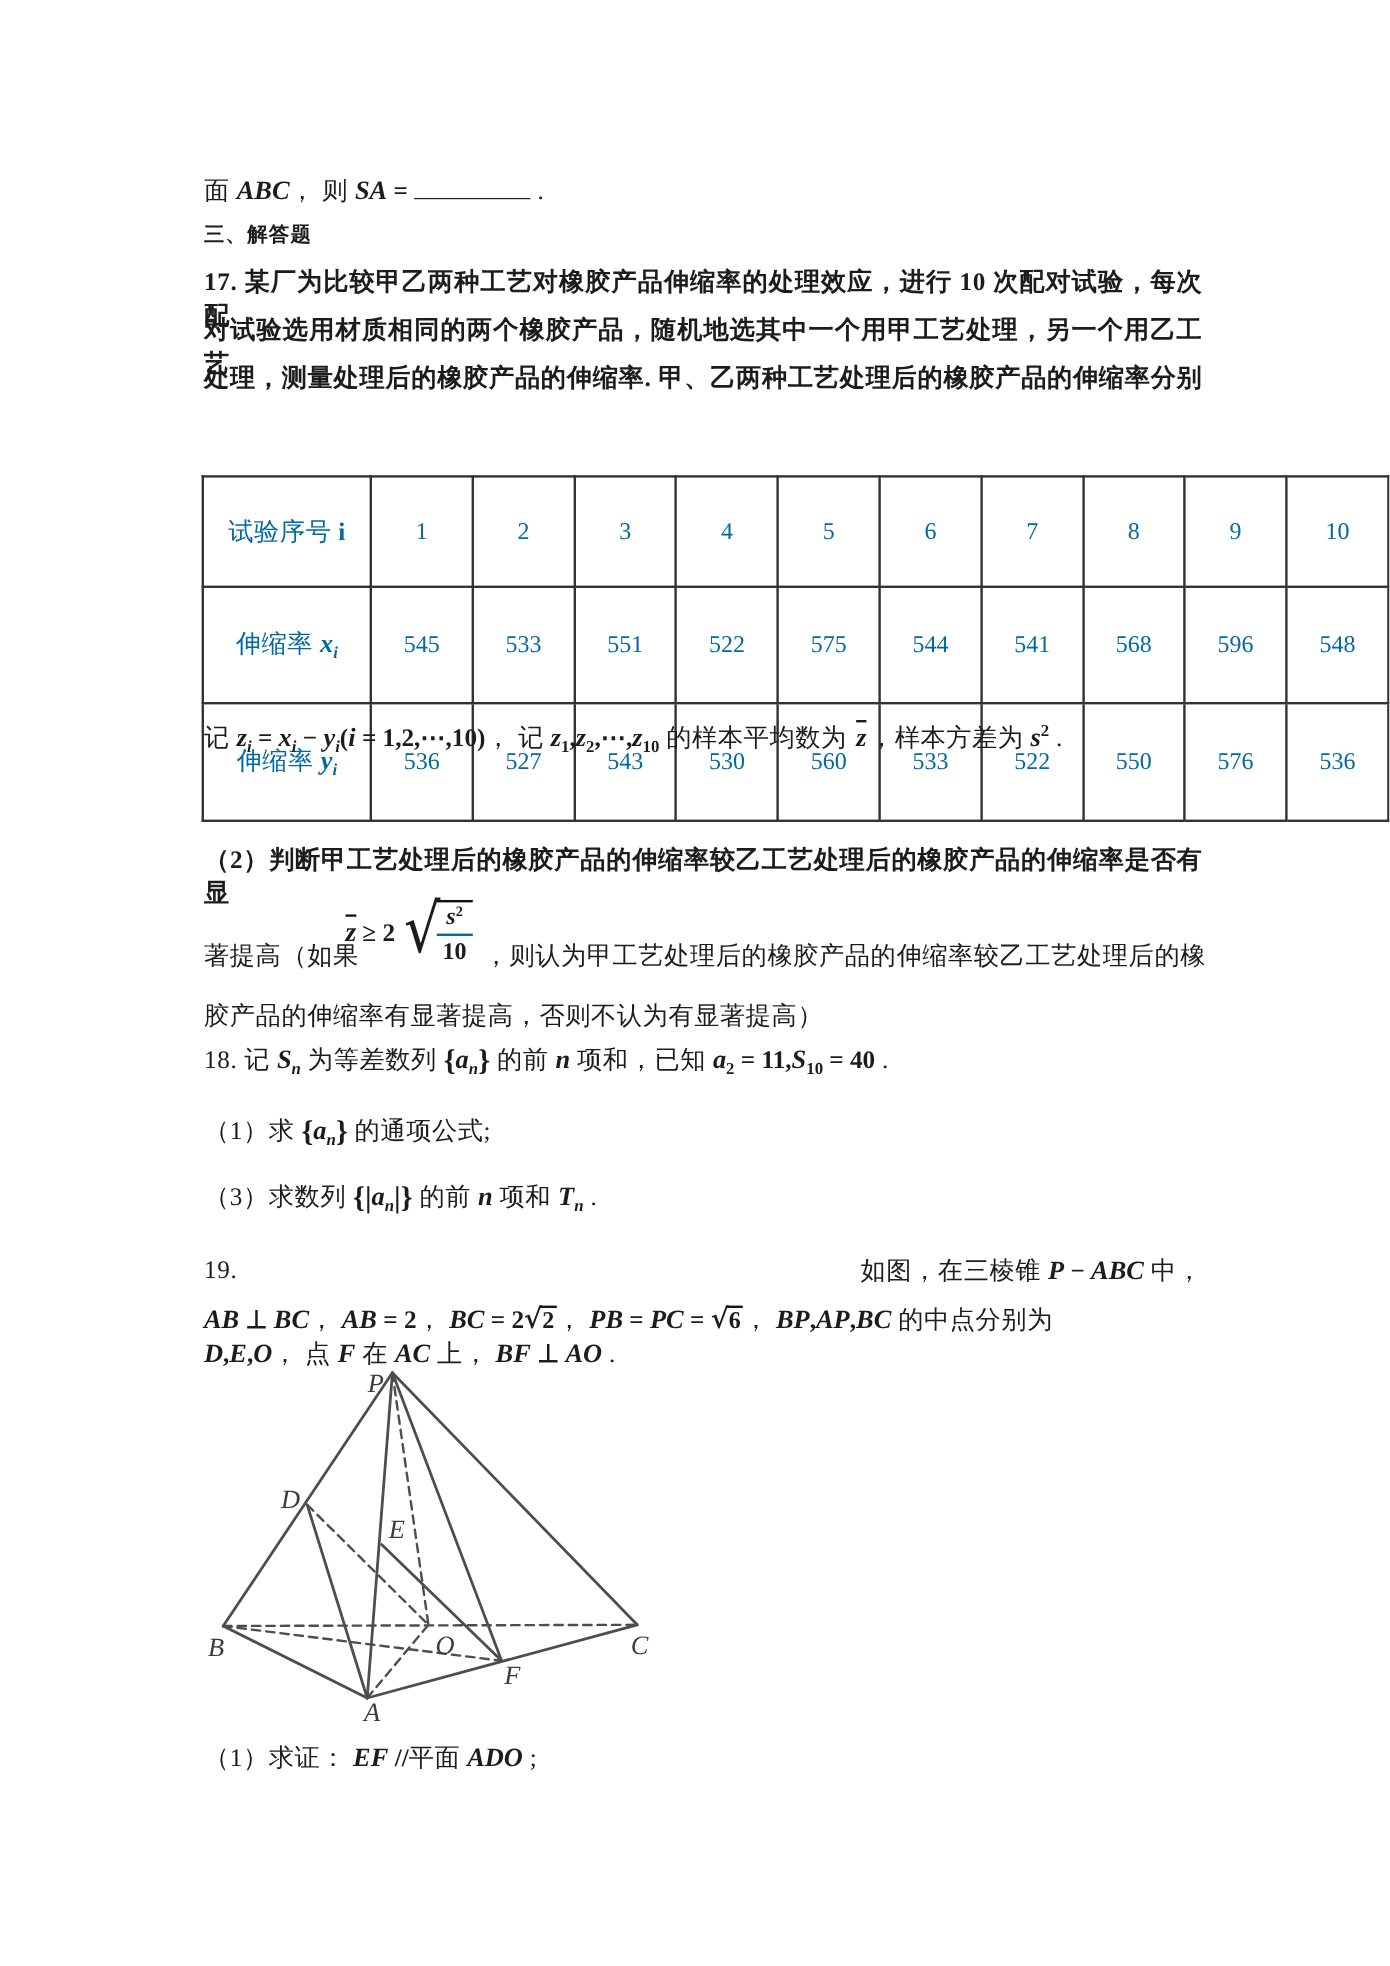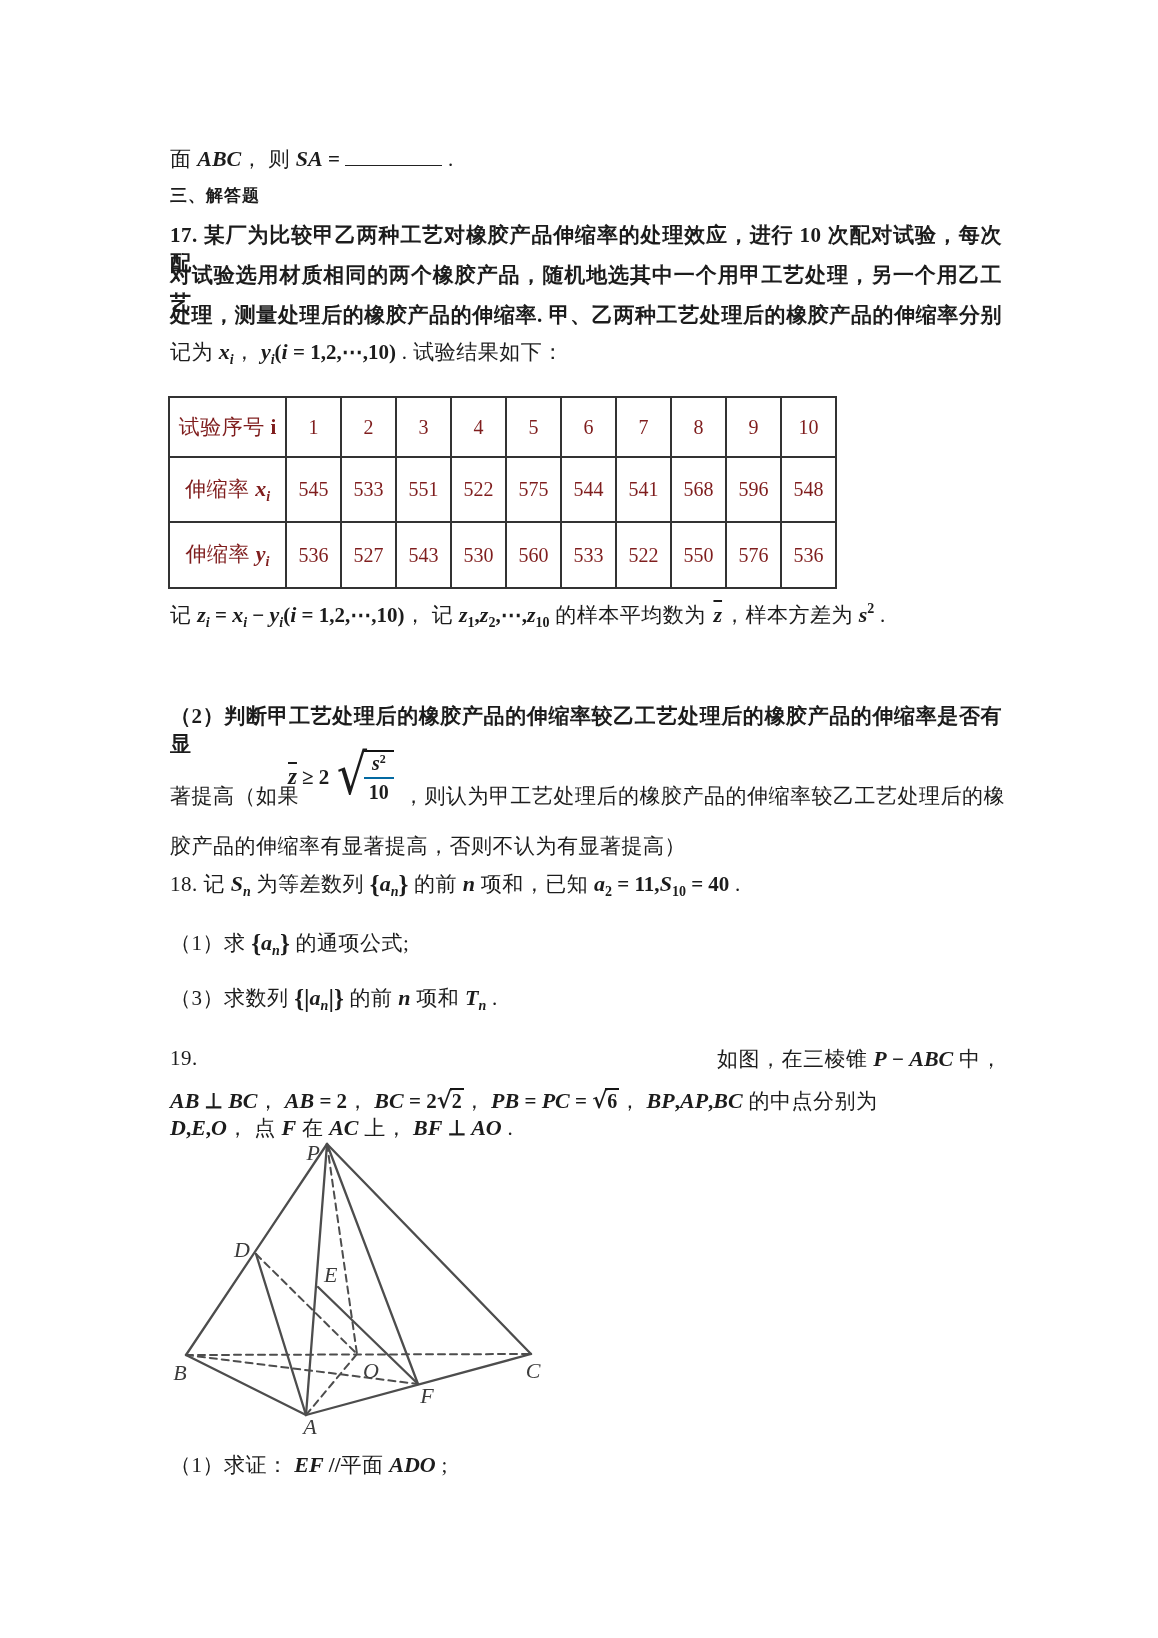--- a/index.html
+++ b/index.html
@@ -19,21 +19,21 @@
           text-decoration:overline;padding:0 2px;}
   .seg.brace{font-family:"Liberation Serif",serif;font-weight:bold;font-size:25px;vertical-align:-2px;}
   .seg.rad{font-family:"DejaVu Serif",serif;font-weight:bold;font-size:23px;}
   .seg.radx{display:inline-block;font-family:"Liberation Serif",serif;font-weight:bold;font-size:20px;
             border-top:2.2px solid #151515;line-height:1.15;padding:0 2px;margin-left:-2px;}
   .seg.blank{display:inline-block;width:97px;height:15px;border-bottom:1.8px solid #222;}
   .heading{position:absolute;left:170px;font-size:17px;font-weight:bold;letter-spacing:1px;}
 
   
   table.exp{position:absolute;left:168px;top:396px;border-collapse:collapse;}
-  table.exp td{border:2px solid #333;font-size:20px;color:#7f1d1d;text-align:center;padding:0;}
+  table.exp td{border:2px solid #333;font-size:20px;color:#0369a1;text-align:center;padding:16px;}
   td.label-cell{width:115px;text-align:left;padding-left:10px;}
   td.num-cell{width:53px;}
   tr.r-head td{height:58px;}
   tr.r-x td{height:63px;}
   tr.r-y td{height:64px;}
 
   
   .formula-line{position:absolute;left:170px;top:736px;width:832px;height:84px;}
   .fl-prefix{position:absolute;left:0;bottom:10px;}
   .fl-suffix{position:absolute;left:233px;bottom:10px;white-space:nowrap;}
@@ -60,21 +60,20 @@
 
 <div class="page">
 
   <div class="line" style="top:144px"><span class="seg k">面 </span><span class="seg m">ABC</span><span class="seg k">， 则 </span><span class="seg m">SA</span><span class="seg mn"> = </span><span class="seg blank"></span><span class="seg k"> .</span></div>
 
   <div class="heading" style="top:184px">三、解答题</div>
 
   <div class="line just" style="top:221px"><span class="seg k">17.  某厂为比较甲乙两种工艺对橡胶产品伸缩率的处理效应，进行  10 次配对试验，每次配</span></div>
   <div class="line just" style="top:261px"><span class="seg k">对试验选用材质相同的两个橡胶产品，随机地选其中一个用甲工艺处理，另一个用乙工艺</span></div>
   <div class="line just" style="top:301px"><span class="seg k">处理，测量处理后的橡胶产品的伸缩率. 甲、乙两种工艺处理后的橡胶产品的伸缩率分别</span></div>
-  <div class="line" style="top:337px"><span class="seg k">记为 </span><span class="seg m">x</span><span class="seg sub">i</span><span class="seg k">， </span><span class="seg m">y</span><span class="seg sub">i</span><span class="seg mn">(</span><span class="seg m">i</span><span class="seg mn"> = 1,2,⋯,10</span><span class="seg mn">)</span><span class="seg k"> . 试验结果如下：</span></div>
 
   <table class="exp">
     <tbody>
         <tr class="r-head">
       <td class="label-cell"><span class="seg k">试验序号 </span><span class="seg b">i</span></td>
     <td class="num-cell">1</td>
           <td class="num-cell">2</td>
           <td class="num-cell">3</td>
           <td class="num-cell">4</td>
           <td class="num-cell">5</td>

